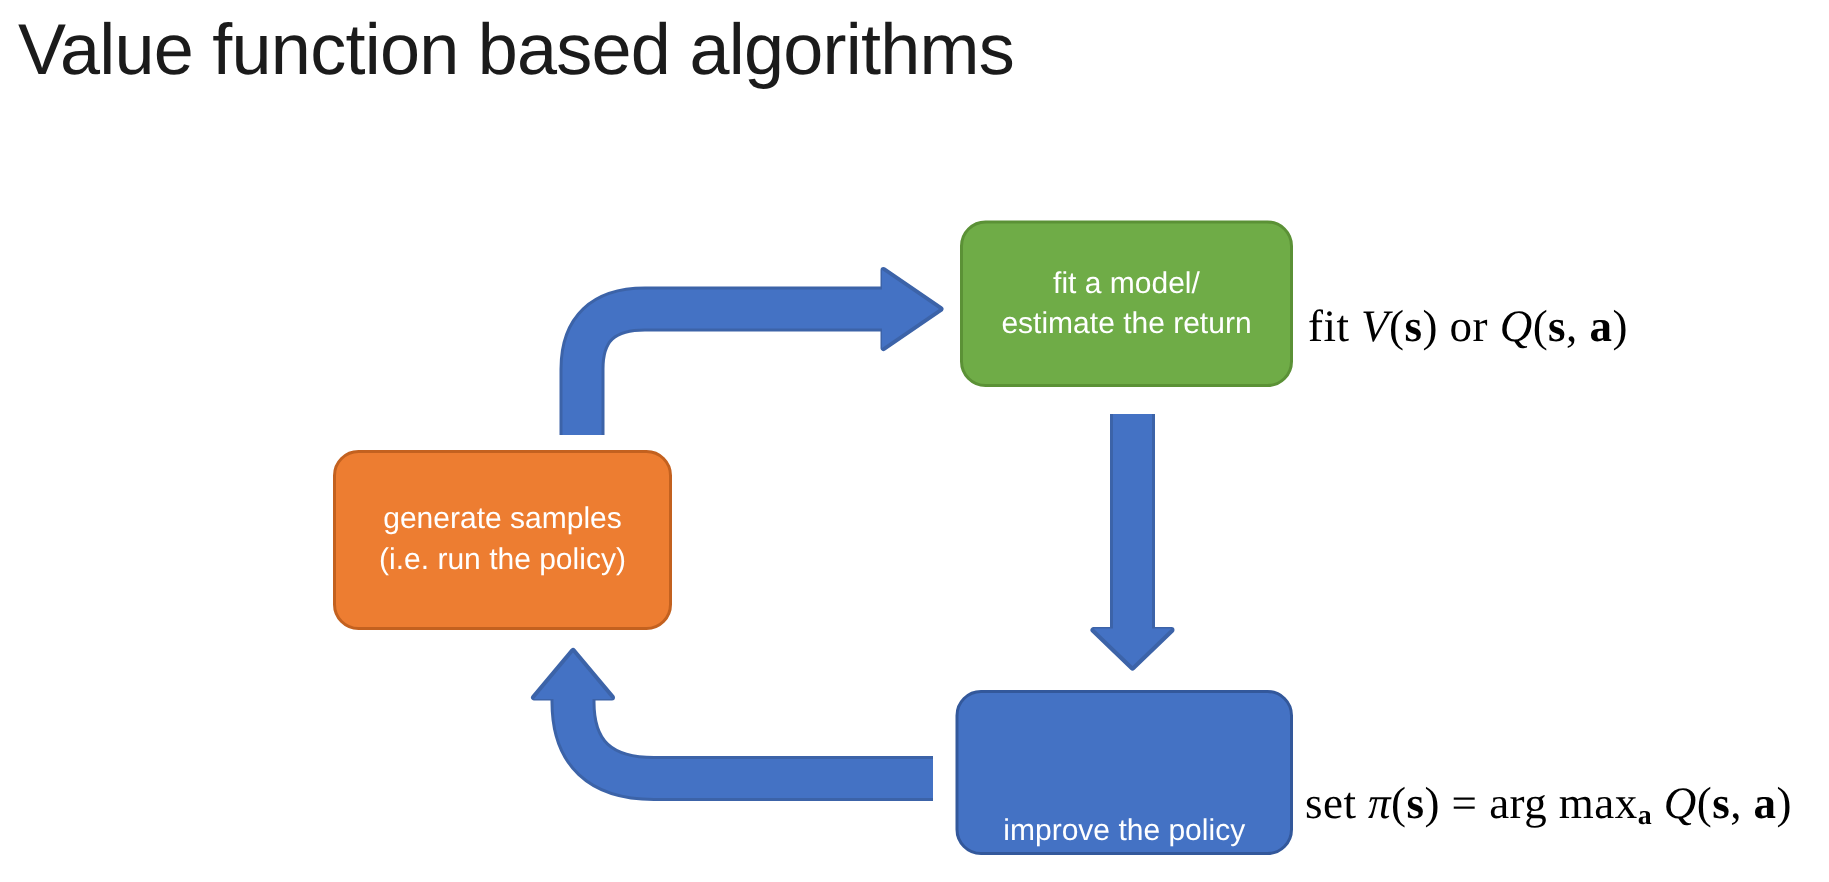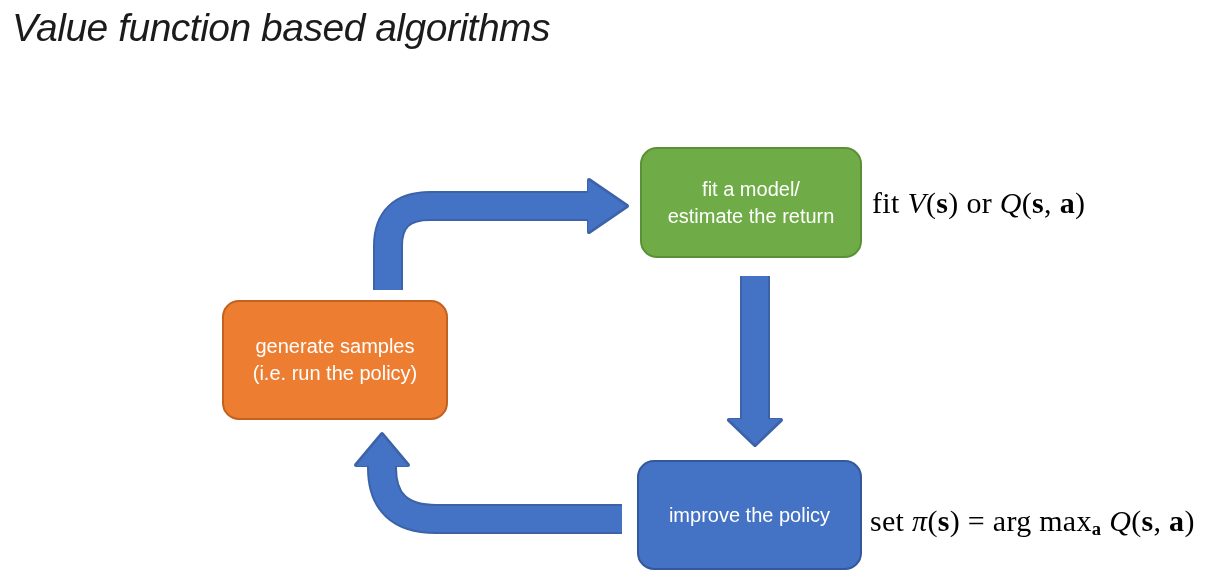--- a/index.html
+++ b/index.html
@@ -18,26 +18,25 @@
     width: 1219px;
     height: 588px;
     background: var(--background);
     overflow: hidden;
     font-family: "Liberation Sans", sans-serif;
   }
   .slide-title {
     position: absolute;
     left: 12px;
     top: 6px;
-    font-size: 39px;
+    font-size: 48px;
     font-weight: 300;
     letter-spacing: -0.5px;
     color: var(--title-text);
     white-space: nowrap;
-    font-style: italic;
   }
   .arrows-svg { position: absolute; left: 0; top: 0; }
   .arrow-border-shaft { fill: none; stroke: var(--arrow-border); stroke-width: 30; }
   .arrow-fill-shaft   { fill: none; stroke: var(--arrow-fill);   stroke-width: 26; }
   .arrow-border-head  { fill: var(--arrow-border); stroke: var(--arrow-border); stroke-width: 4; stroke-linejoin: round; }
   .arrow-fill-head    { fill: var(--arrow-fill); }
   .node {
     position: absolute;
     border-radius: 17px;
     border: 2px solid;
@@ -48,28 +47,29 @@
     text-align: center;
     color: var(--box-text);
     font-size: 20px;
     line-height: 27px;
   }
   .node-green  { left: 640px; top: 147px; width: 222px; height: 111px;
                  background: var(--green-fill);  border-color: var(--green-border); }
   .node-orange { left: 222px; top: 300px; width: 226px; height: 120px;
                  background: var(--orange-fill); border-color: var(--orange-border); }
   .node-blue   { left: 637px; top: 460px; width: 225px; height: 110px;
-                 background: var(--blue-fill);   border-color: var(--blue-border); }
+                 background: var(--blue-fill);   border-color: var(--blue-border); justify-content: flex-end; }
   .annotation {
     position: absolute;
     font-family: "Liberation Serif", serif;
     font-size: 30px;
     color: var(--math-text);
     letter-spacing: 0.3px;
     white-space: pre;
+    margin-top: 15px;
   }
   .annotation-fit     { left: 872px; top: 186px; }
   .annotation-improve { left: 870px; top: 504px; }
   .m-up   { font-style: normal; }
   .m-it   { font-style: italic; }
   .m-bf   { font-weight: 700; }
   .m-bsub { font-weight: 700; font-size: 0.62em; vertical-align: -0.22em; }
 </style>
 </head>
 <body>

